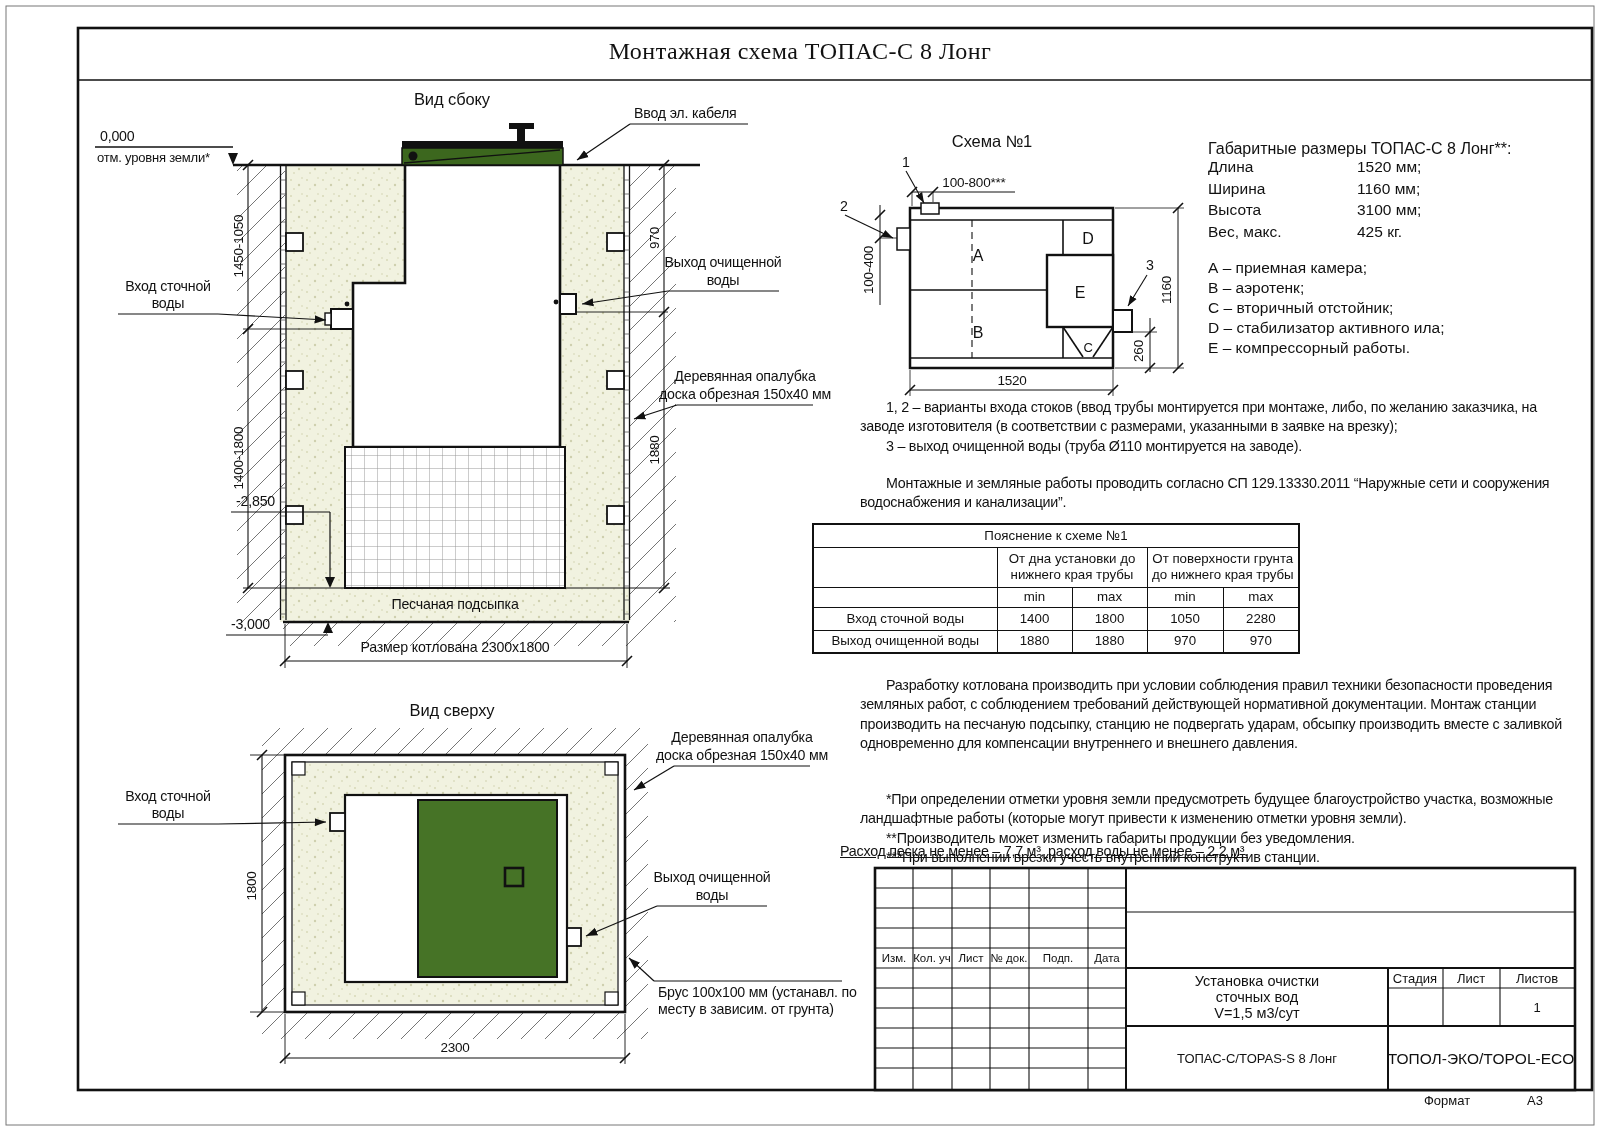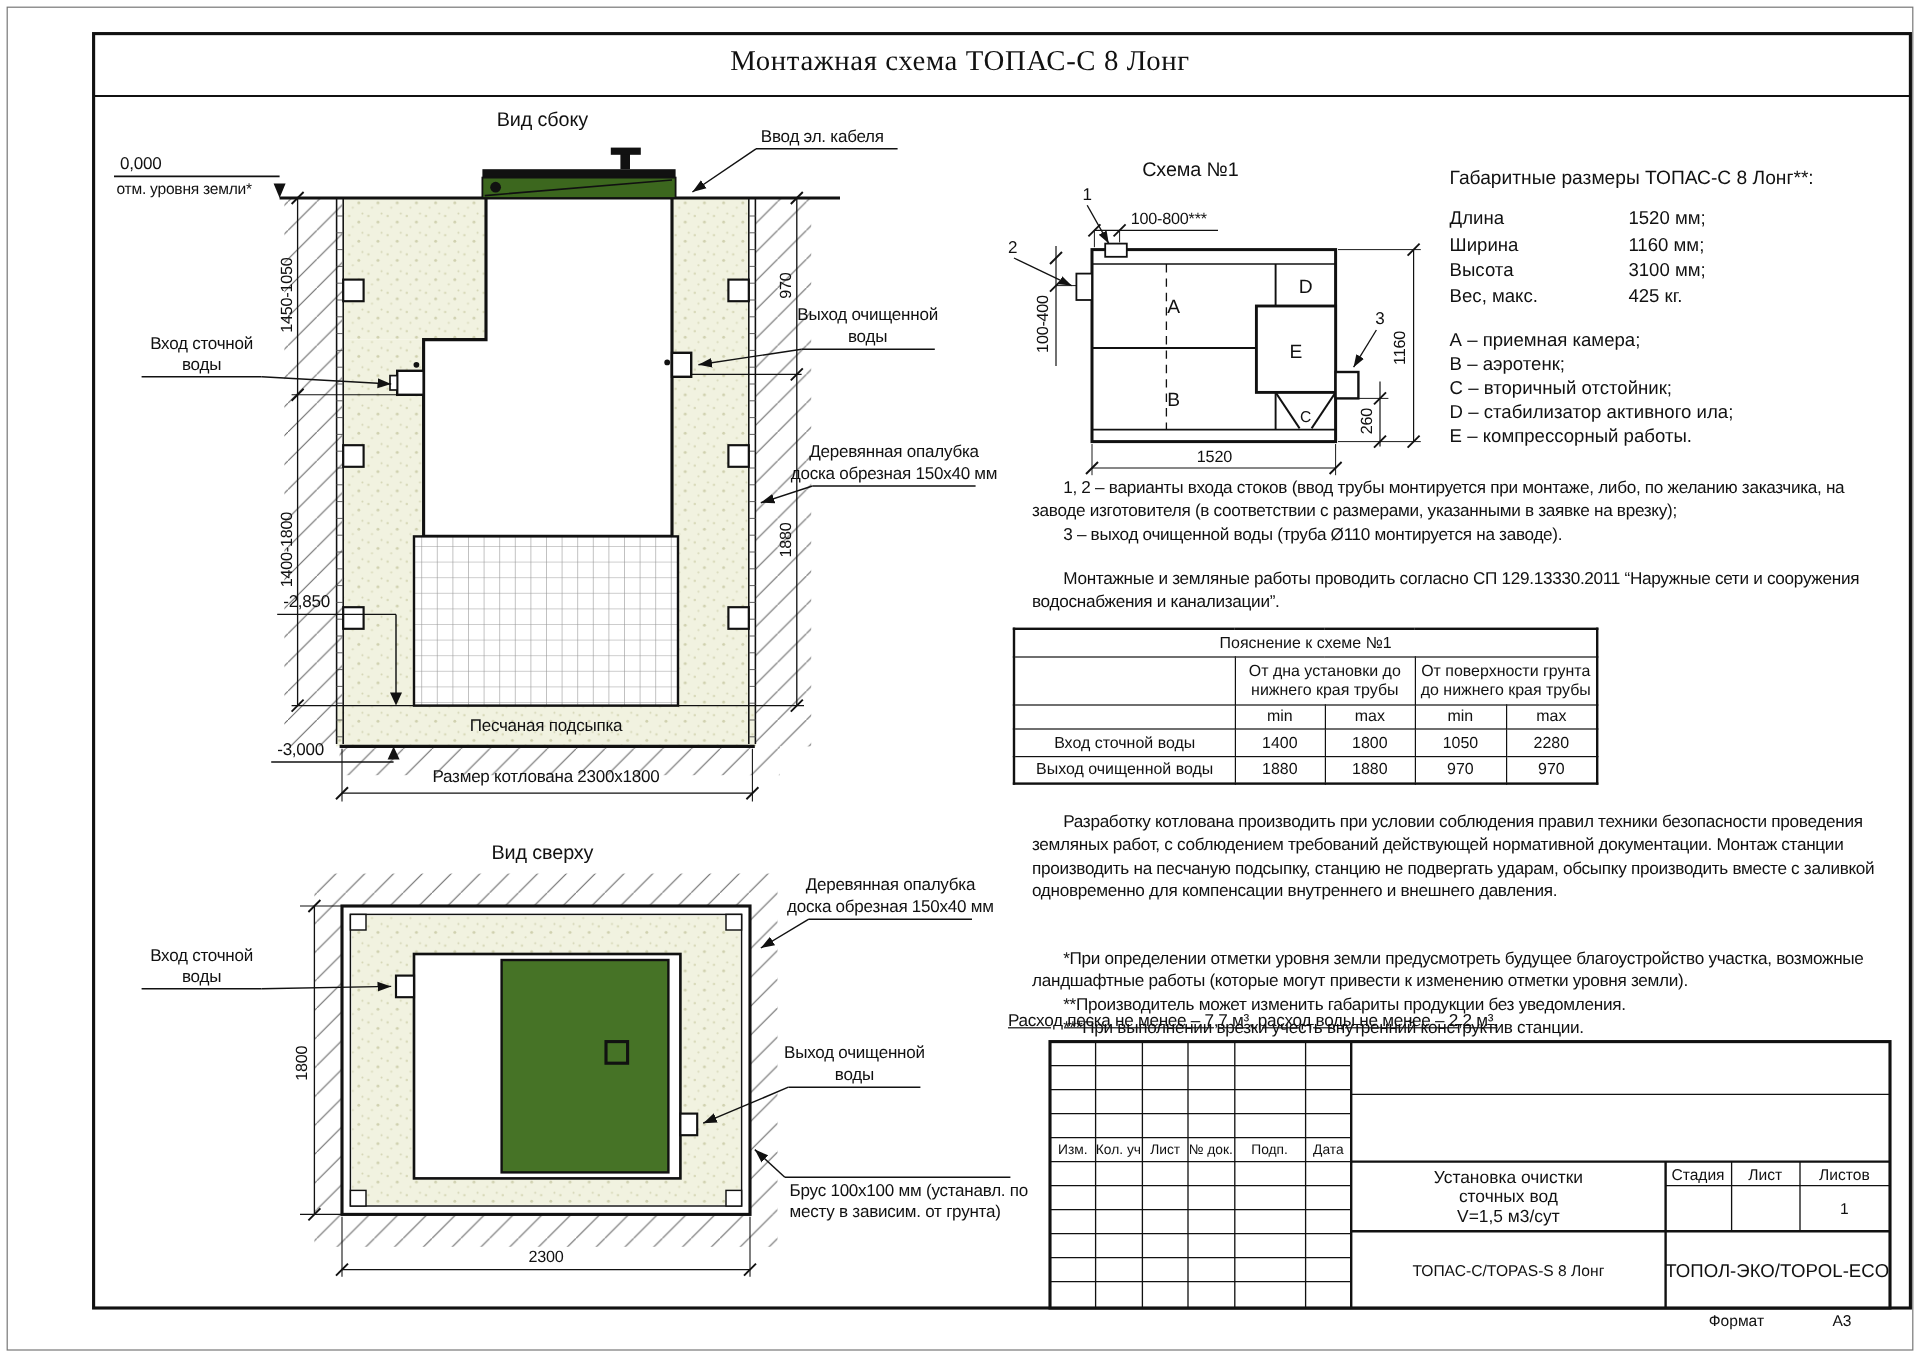--- a/index.html
+++ b/index.html
@@ -4,21 +4,21 @@
 <style>
   html,body{margin:0;padding:0;background:#e8e8e8;}
   #page{position:relative;width:1600px;height:1131px;background:#ffffff;
         font-family:"Liberation Sans",sans-serif;color:#111;overflow:hidden;}
   #drawing{position:absolute;left:0;top:0;z-index:1;}
   .abs{position:absolute;z-index:2;}
   #page-title{left:0;top:38px;width:1600px;text-align:center;font-size:24px;letter-spacing:0.5px;font-family:Liberation Serif, serif;}
   .tblock{width:706px;font-size:14.3px;line-height:19.3px;letter-spacing:-0.25px;white-space:nowrap;}
   .tblock .ind{padding-left:26px;}
   #specs{left:1208px;top:140px;width:360px;}
-  #specs .sp-title{font-size:16px;margin-bottom:16px;white-space:nowrap;}
+  #specs .sp-title{font-size:16px;white-space:nowrap;}
   .dim-row{display:flex;height:21.5px;font-size:15.5px;gap:11px;}
   .dim-row .lb{width:138px;}
   #legend{margin-top:14px;font-size:15.5px;line-height:20px;}
   #exp-table{border-collapse:collapse;font-size:13.3px;table-layout:fixed;width:486px;}
   #exp-table td,#exp-table th{border:1.4px solid #111;padding:0 2px;text-align:center;
        font-weight:normal;line-height:1.2;overflow:hidden;}
   #exp-table{border:2.4px solid #111;}
   #consumption{font-size:14.3px;text-decoration:underline;letter-spacing:-0.25px;white-space:nowrap;}
   svg text{fill:#111;}
   .lbl{font-size:14.2px;letter-spacing:-0.2px;}
@@ -409,21 +409,21 @@
     <div class="ind">1, 2 – варианты входа  стоков (ввод трубы монтируется при монтаже, либо, по желанию заказчика, на</div>
     <div>заводе изготовителя (в соответствии с размерами, указанными в заявке на врезку);</div>
     <div class="ind">3 – выход очищенной воды (труба Ø110 монтируется на заводе).</div>
   </div>
 
   <div class="abs tblock" style="left:860px;top:474px;">
     <div class="ind">Монтажные и земляные работы проводить согласно СП 129.13330.2011 “Наружные сети и сооружения</div>
     <div>водоснабжения и канализации”.</div>
   </div>
 
-  <table id="exp-table" class="abs" style="left:844px;top:523px;">
+  <table id="exp-table" class="abs" style="left:812px;top:523px;">
     <colgroup>
         <col style="width:184px">
         <col style="width:75px">
         <col style="width:75px">
         <col style="width:76px">
         <col style="width:76px">
       </colgroup>
     <tbody>
         <tr style="height:23px">
           <th colspan="5">Пояснение к схеме №1</th>

